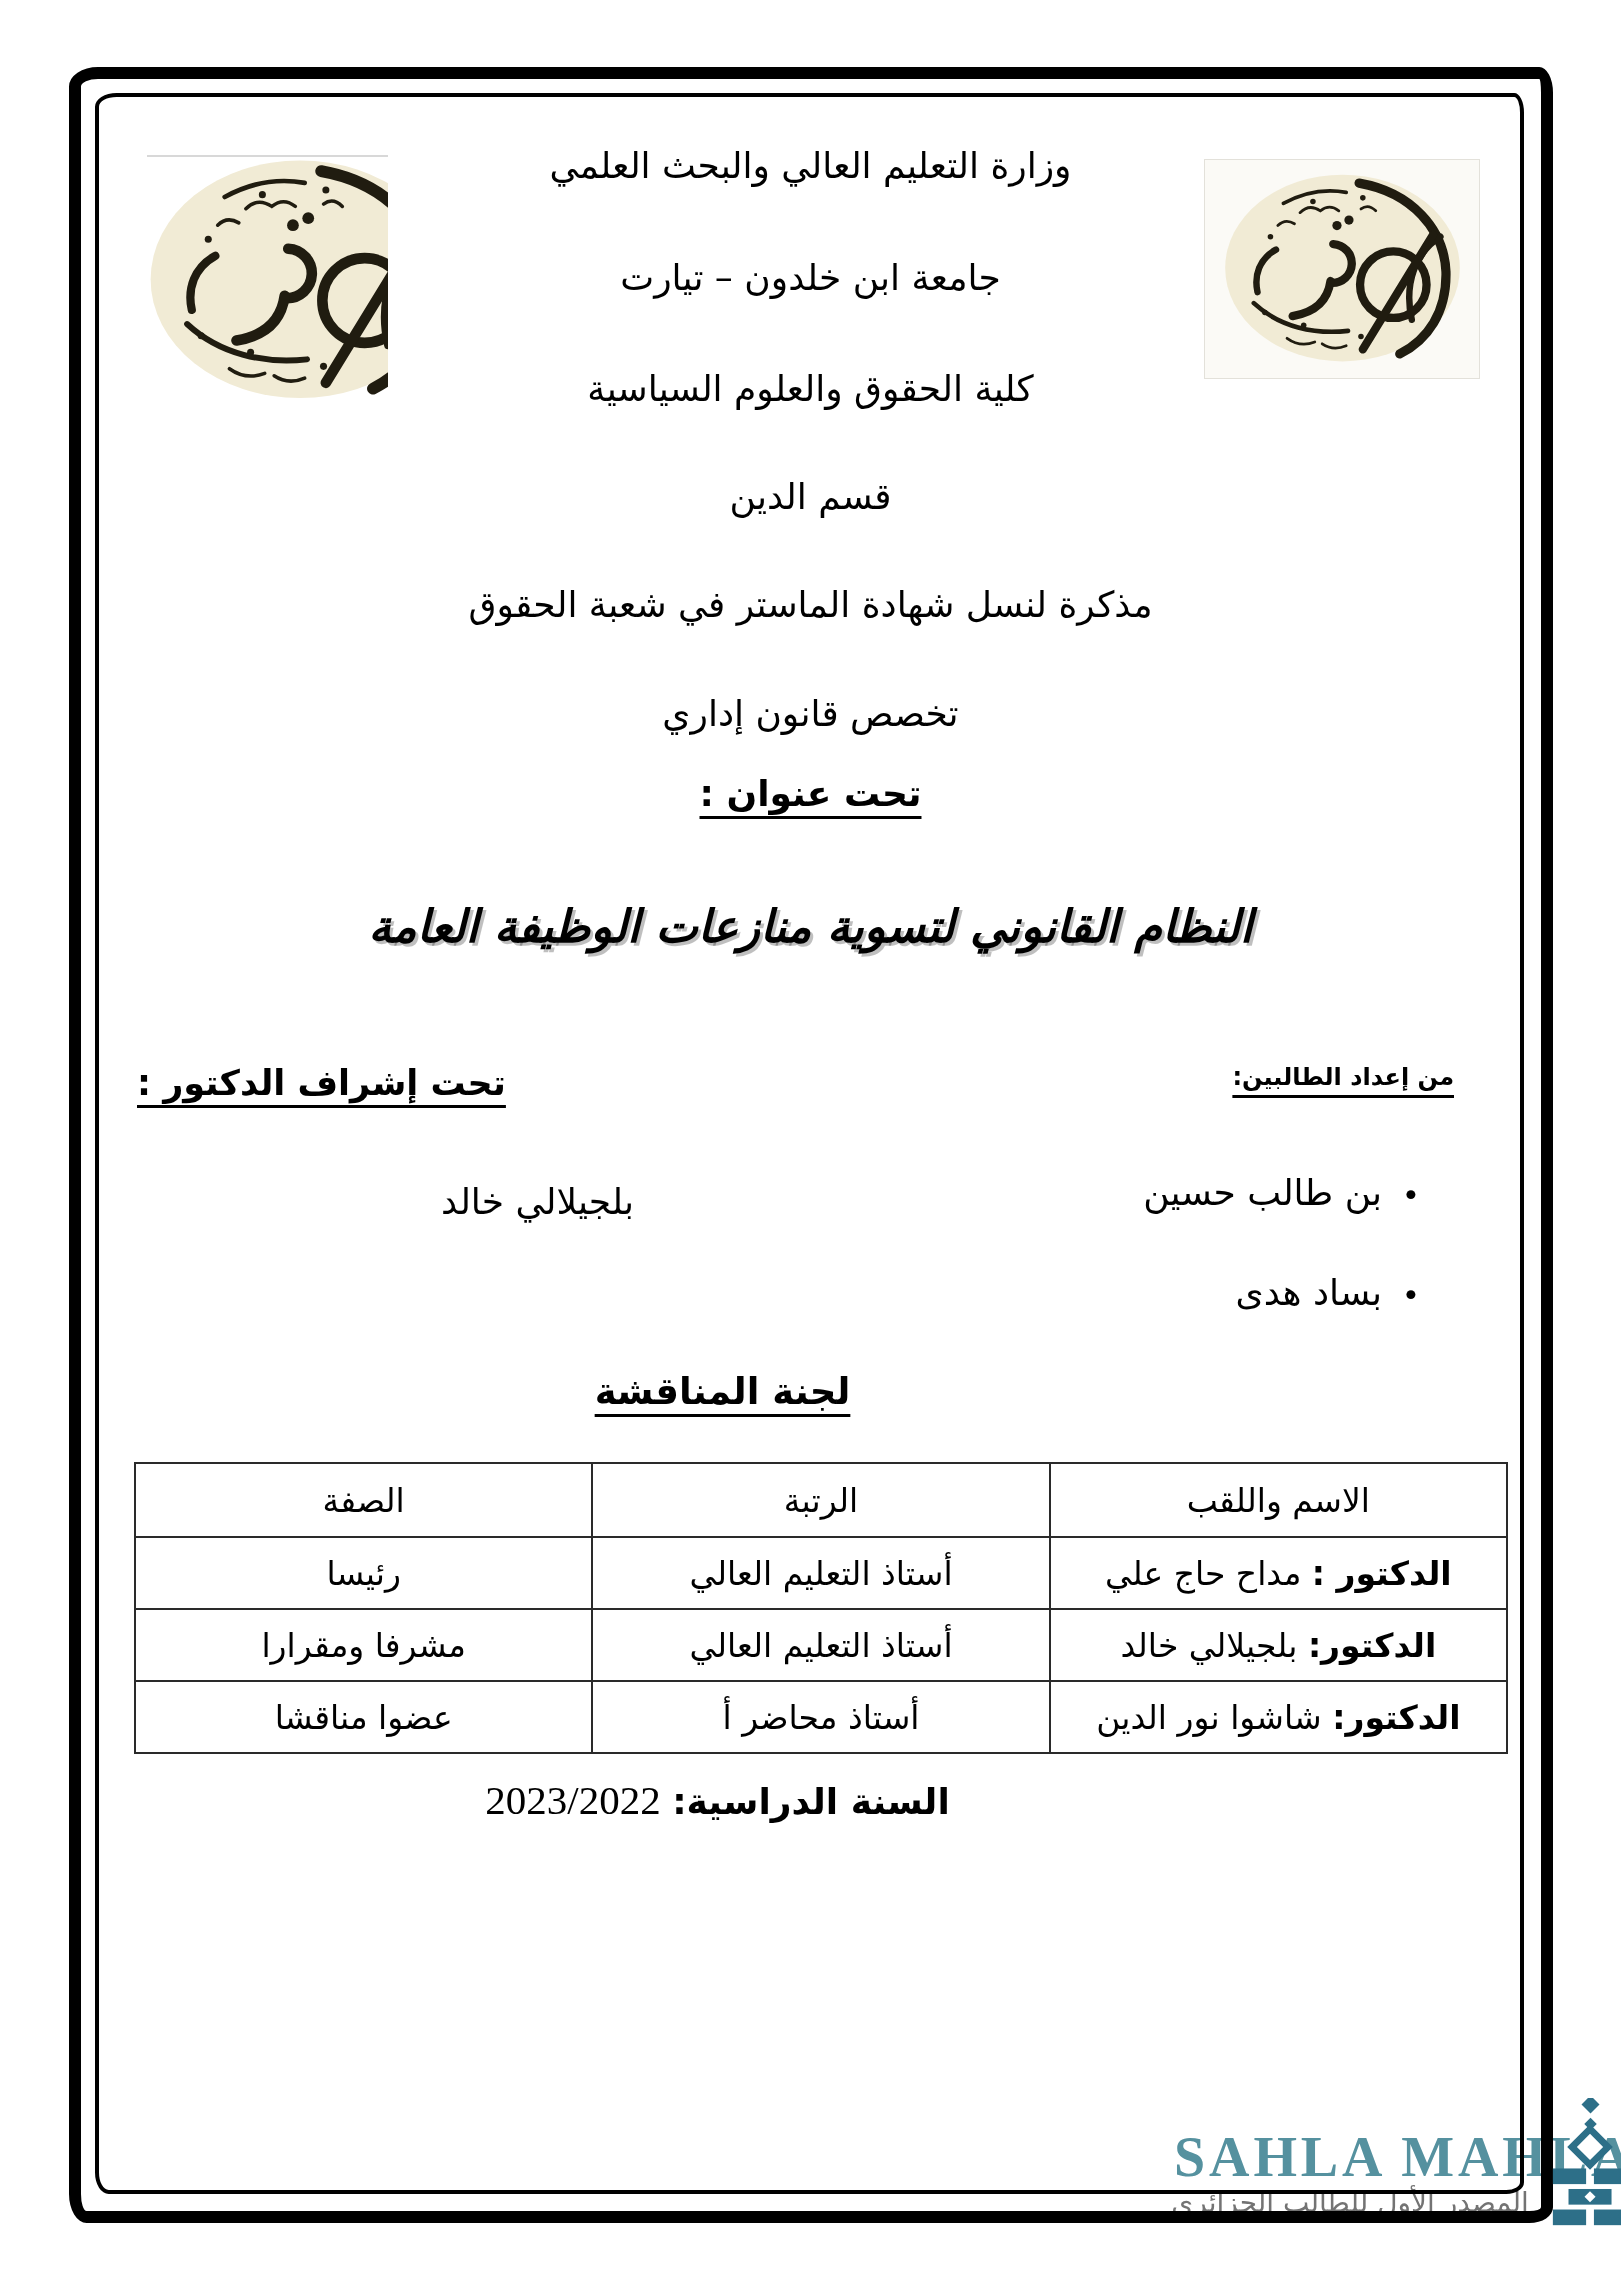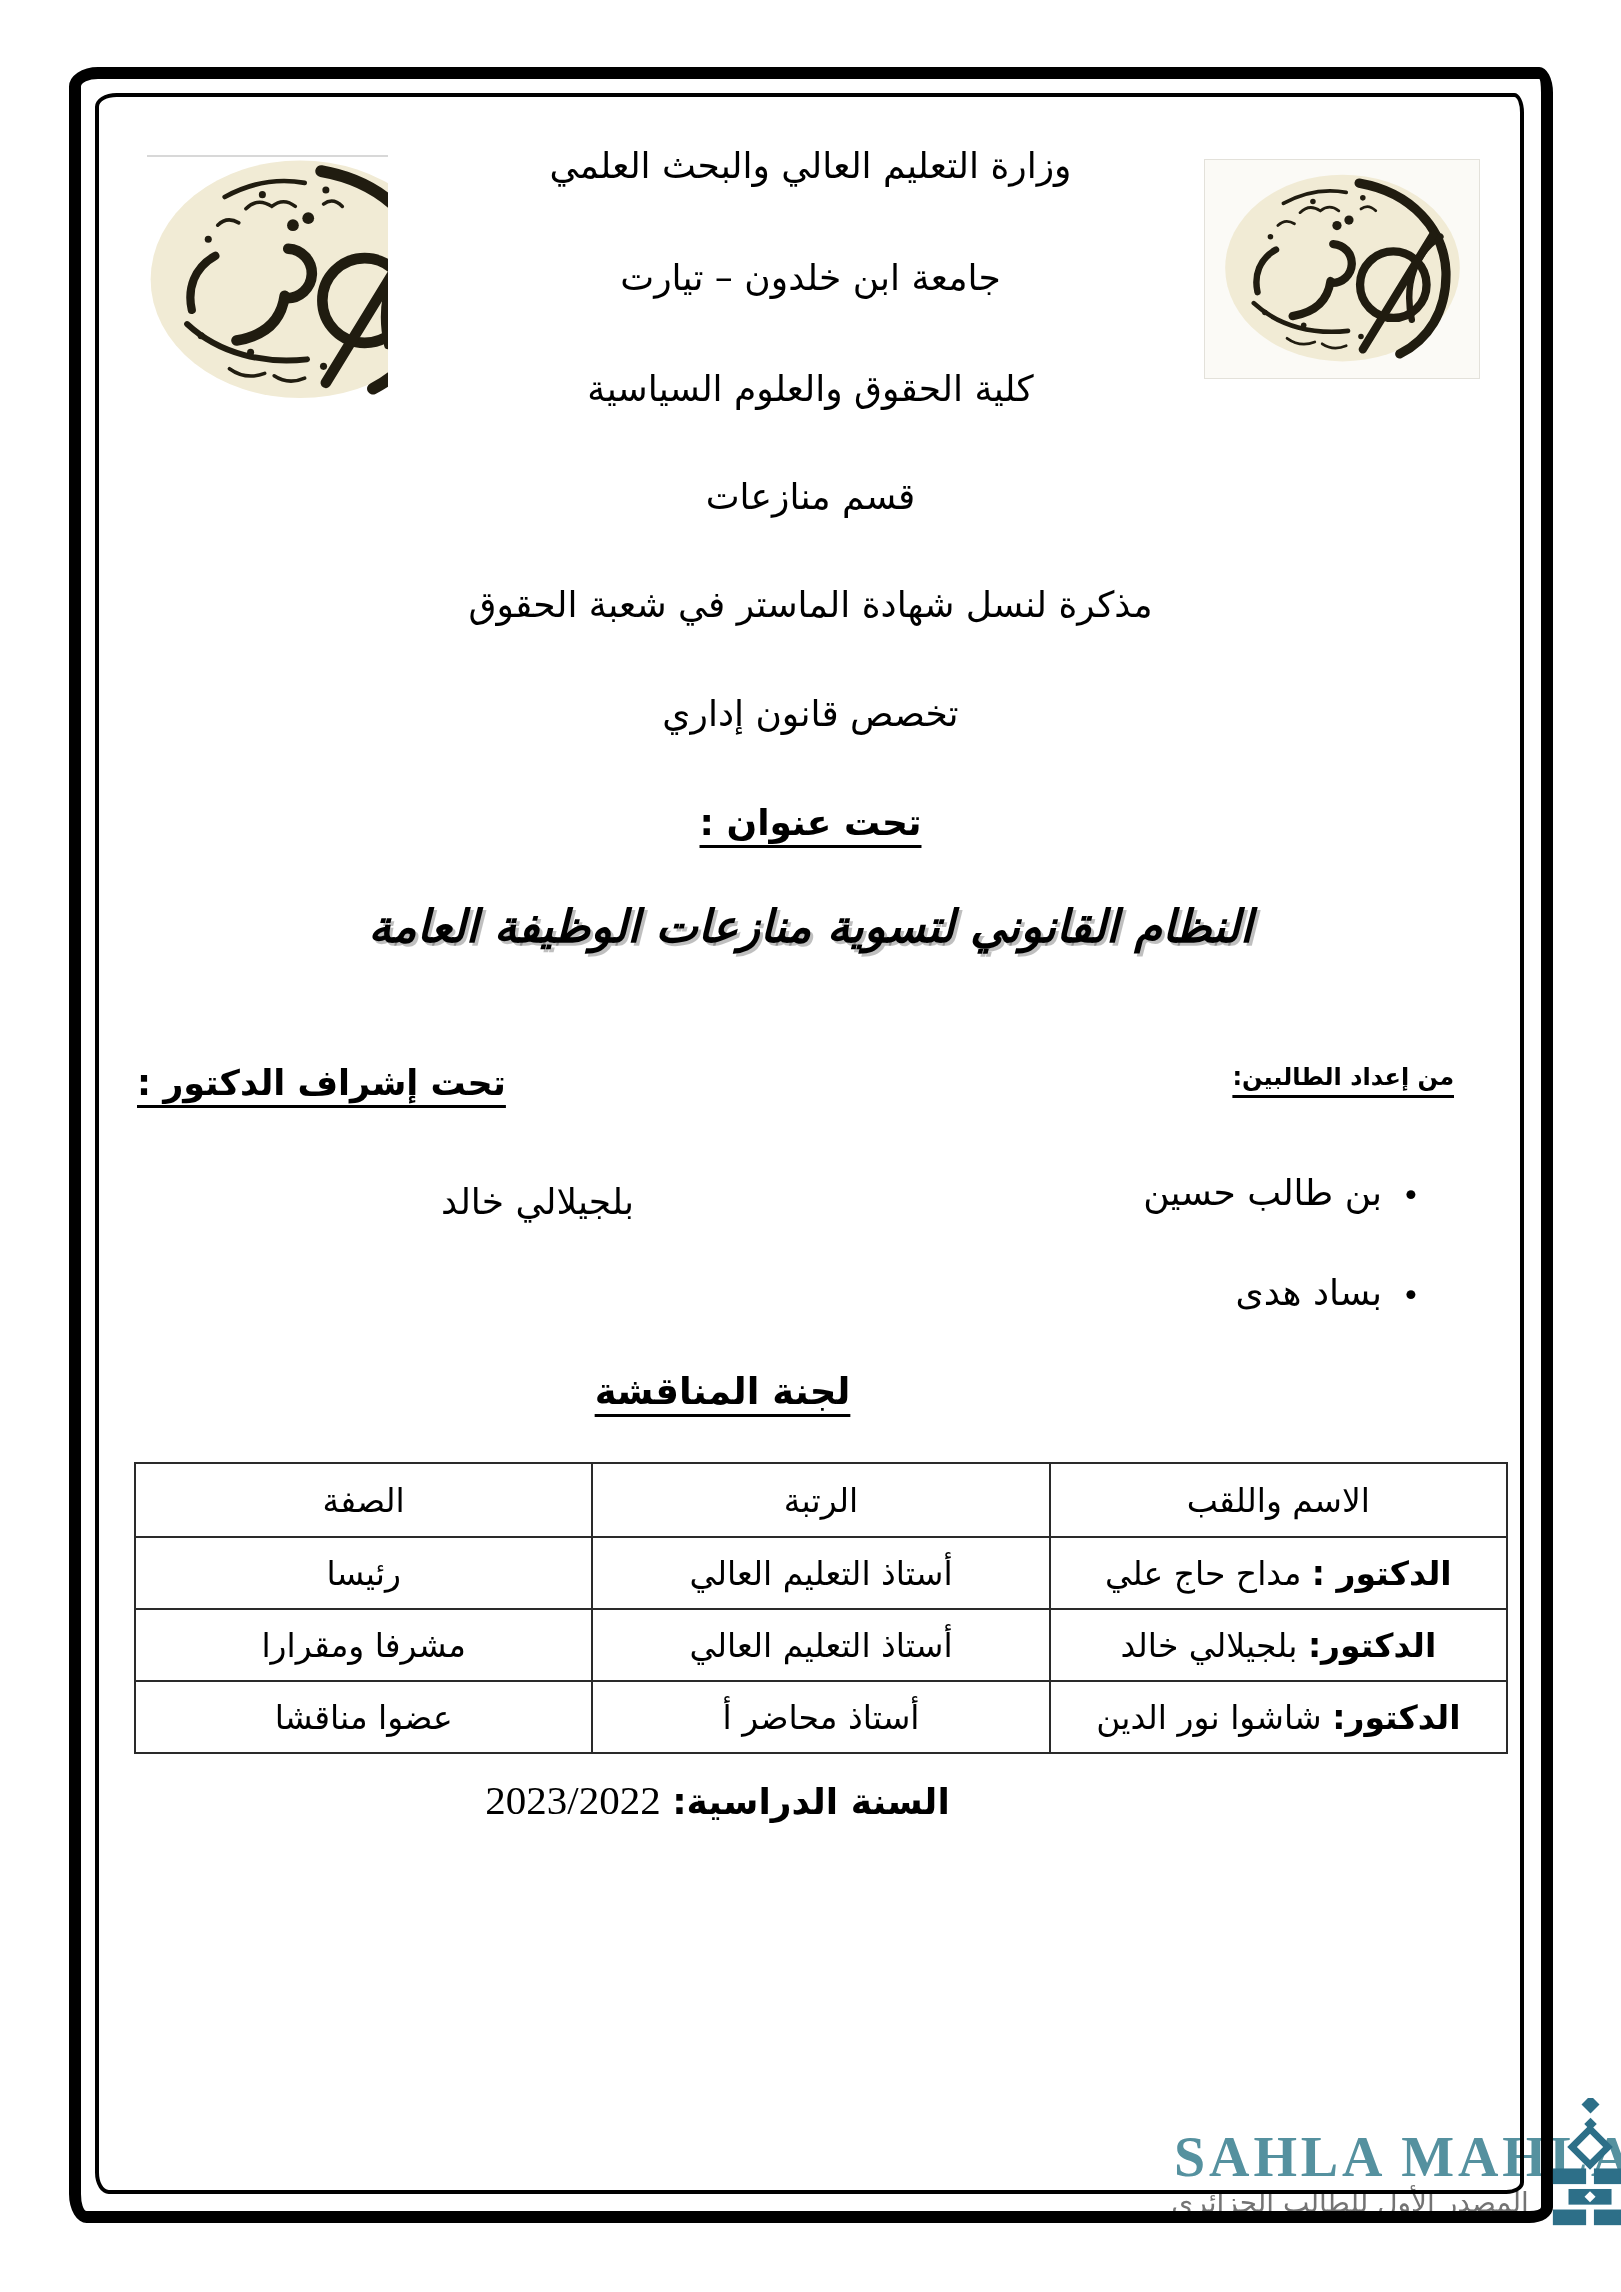--- a/index.html
+++ b/index.html
@@ -128,24 +128,24 @@
   </div>
   <div class="logo-right">
     <svg viewBox="0 0 260 210">
         <use href="#seal"></use>
       </svg>
   </div>
 
   <div class="tline" style="top:145px">وزارة التعليم العالي والبحث العلمي</div>
   <div class="tline" style="top:257px">جامعة ابن خلدون – تيارت</div>
   <div class="tline" style="top:368px">كلية الحقوق والعلوم السياسية</div>
-  <div class="tline" style="top:476px">قسم منازعات</div>
+  <div class="tline" style="top:476px">قسم الدين</div>
   <div class="tline" style="top:584px">مذكرة لنسل شهادة الماستر في شعبة الحقوق</div>
   <div class="tline" style="top:693px">تخصص قانون إداري</div>
-  <div class="tline bold uline" style="top:802px">تحت عنوان :</div>
+  <div class="tline bold uline" style="top:773px">تحت عنوان :</div>
 
   <div class="main-title">النظام القانوني لتسوية منازعات الوظيفة العامة</div>
 
   <div class="authors-heading bold uline">من إعداد الطالبين:</div>
   <div class="supervision-heading bold uline">تحت إشراف الدكتور :</div>
 
   <div class="student" style="top:1172px">
     <span class="bullet">•</span><span>بن طالب حسين</span>
   </div>
   <div class="student" style="top:1272px">

